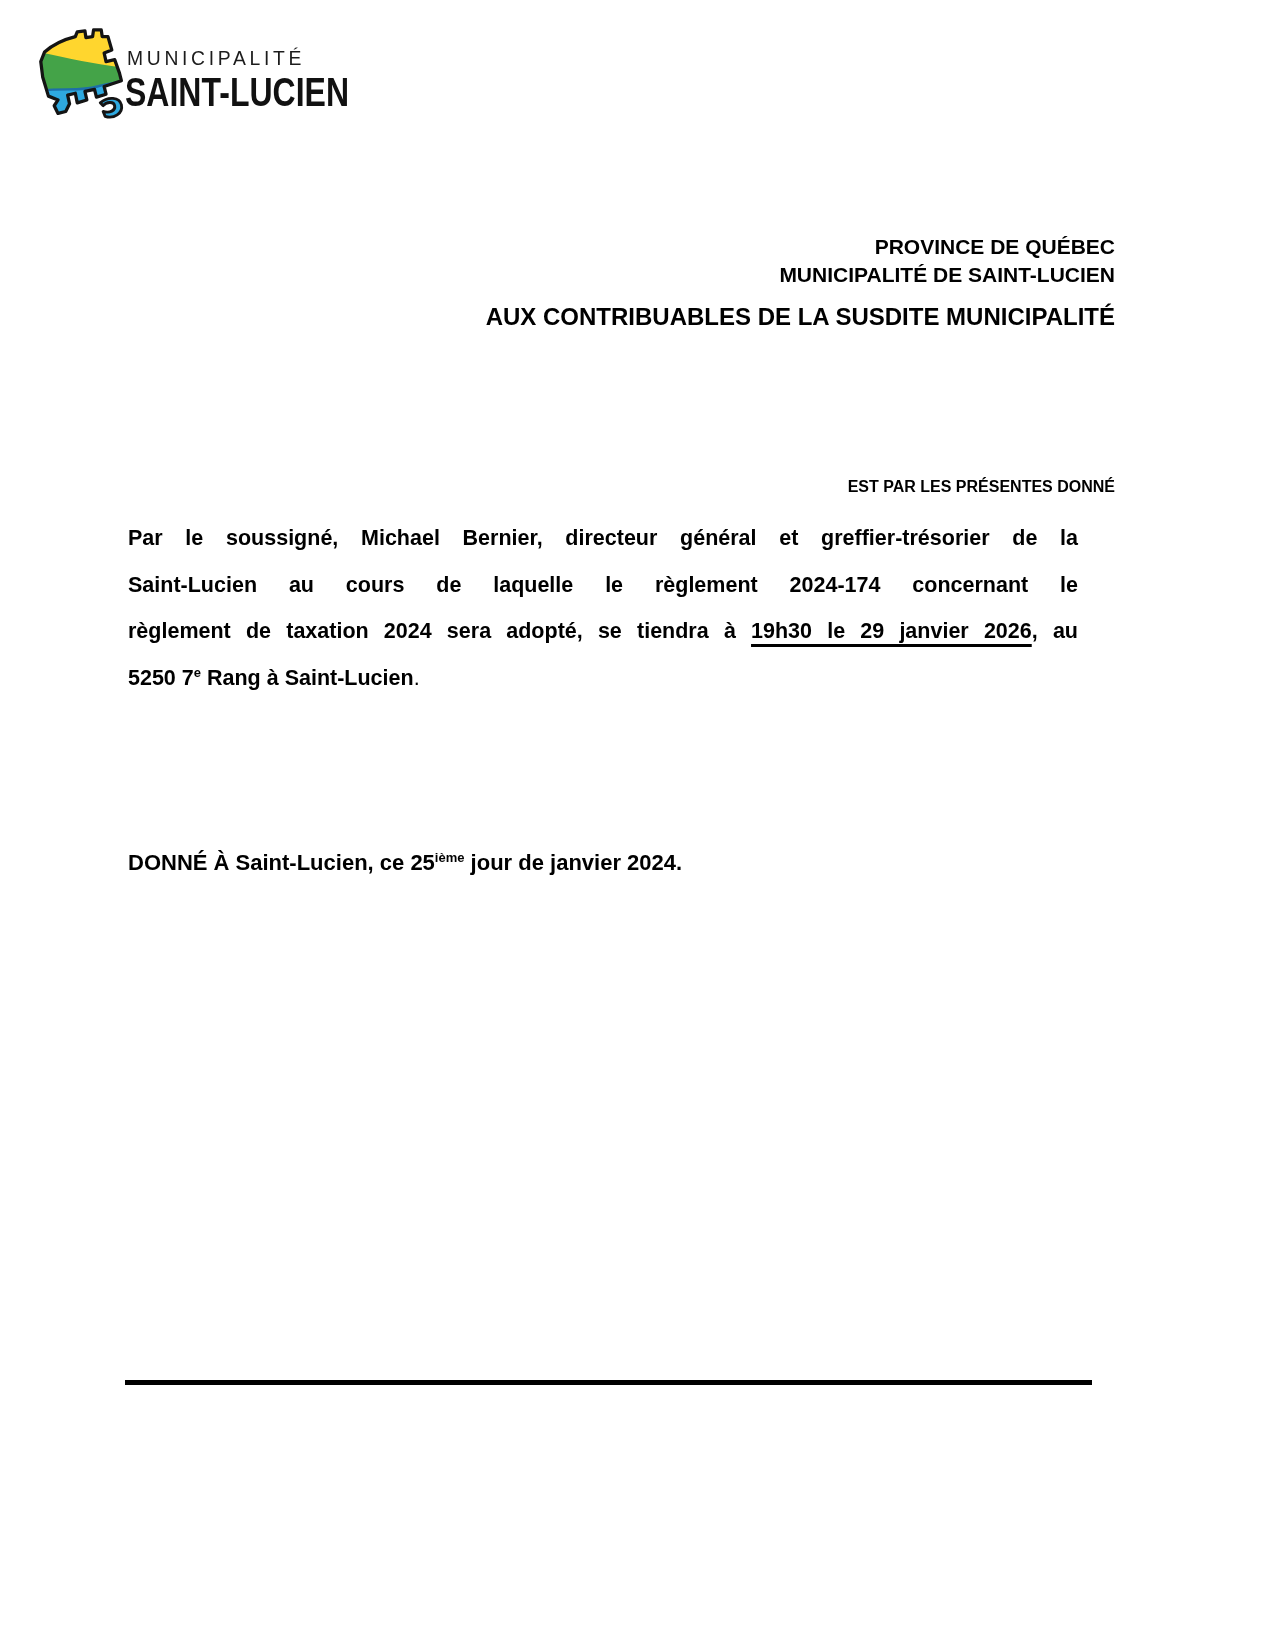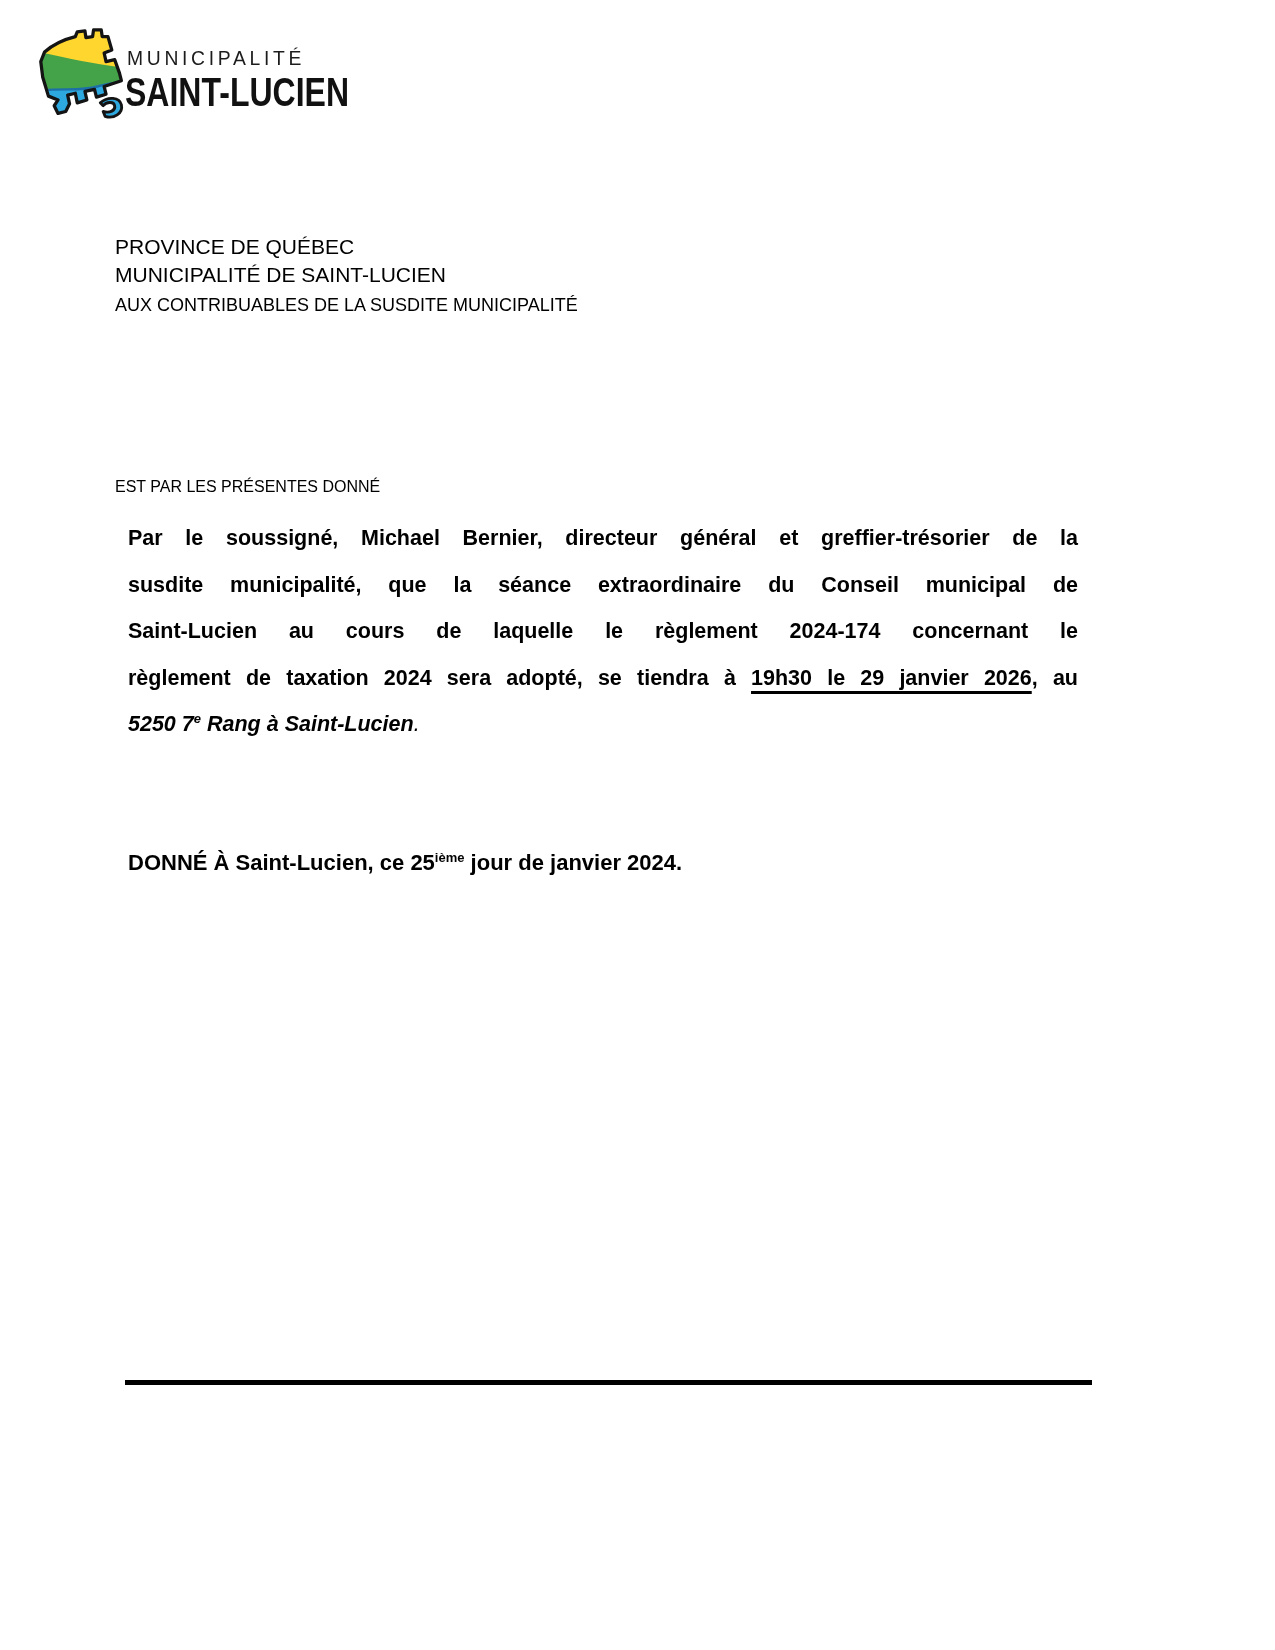--- a/index.html
+++ b/index.html
@@ -12,33 +12,33 @@
   .logo-icon{position:absolute;left:0;top:2px;width:96px;height:94px;}
   .logo-word-top{
     position:absolute;left:92px;top:20px;font-size:21px;font-weight:400;
     letter-spacing:4px;color:#1c1c1c;transform:scaleX(0.92);transform-origin:left;
   }
   .logo-word-main{
     position:absolute;left:90px;top:44px;font-size:40px;font-weight:700;color:#111;
     letter-spacing:0px;transform:scaleX(0.80);transform-origin:left;white-space:nowrap;
   }
   
-  .head{position:absolute;left:115px;width:1000px;text-align:left;font-weight:400;}
+  .head{position:absolute;left:115px;width:1000px;text-align:right;font-weight:700;}
   .head-province{top:233px;font-size:21px;line-height:28px;}
-  .head-addressee{top:292px;font-size:18px;line-height:26px;}
+  .head-addressee{top:304px;font-size:24px;line-height:26px;}
   .head-title{top:358px;font-size:110px;line-height:100px;white-space:nowrap;}
   .head-title .squeeze{display:inline-block;transform:scaleX(0.88);transform-origin:center;}
   .head-subtitle{top:474px;font-size:16px;line-height:26px;}
   
   .body-par{
     position:absolute;left:128px;top:515px;width:950px;
     font-size:21.5px;font-weight:700;line-height:46.6px;
   }
   .jline{text-align:justify;text-align-last:justify;}
-  .lline{text-align:left;font-style:italic;}
+  .lline{text-align:left;}
   .u{text-decoration:underline;text-decoration-thickness:3px;text-underline-offset:6px;}
   sup.sp{font-size:13px;vertical-align:8px;line-height:0;}
   .np{font-weight:400;}
   
   .dateline{position:absolute;left:128px;top:850px;font-size:22px;font-weight:700;line-height:26px;}
   
   .sig{position:absolute;left:617px;top:864px;width:471px;height:160px;}
   .sig-svg{position:absolute;left:10px;top:-2px;width:440px;height:88px;}
   .sig-rule{position:absolute;left:0;top:84px;width:471px;height:4px;background:#000;}
   .sig-text{position:absolute;left:0;top:92px;font-size:21.5px;font-weight:700;line-height:27px;}
@@ -81,21 +81,20 @@
     <div>MUNICIPALITÉ DE SAINT-LUCIEN</div>
   </div>
 
   <div class="head head-addressee">AUX CONTRIBUABLES DE LA SUSDITE MUNICIPALITÉ</div>
 
 
   <div class="head head-subtitle">EST PAR LES PRÉSENTES DONNÉ</div>
 
   <div class="body-par">
     <div class="jline">Par le soussigné, Michael Bernier, directeur général et greffier-trésorier de la</div>
-    <div class="jline">susdite municipalité, que la séance extraordinaire du Conseil municipal de</div>
     <div class="jline">Saint-Lucien au cours de laquelle le règlement 2024-174 concernant le</div>
     <div class="jline"><span>règlement de taxation 2024 sera adopté, se tiendra à </span><span class="u">19h30 le 29 janvier 2026</span><span>, au</span></div>
     <div class="lline"><span>5250 7</span><sup class="sp">e</sup><span> Rang à Saint-Lucien</span><span class="np">.</span></div>
   </div>
 
   <div class="dateline"><span>DONNÉ À Saint-Lucien, ce 25</span><sup class="sp">ième</sup><span> jour de janvier 2024.</span></div>
 
 
   <div class="bottom-rule"></div>
 

